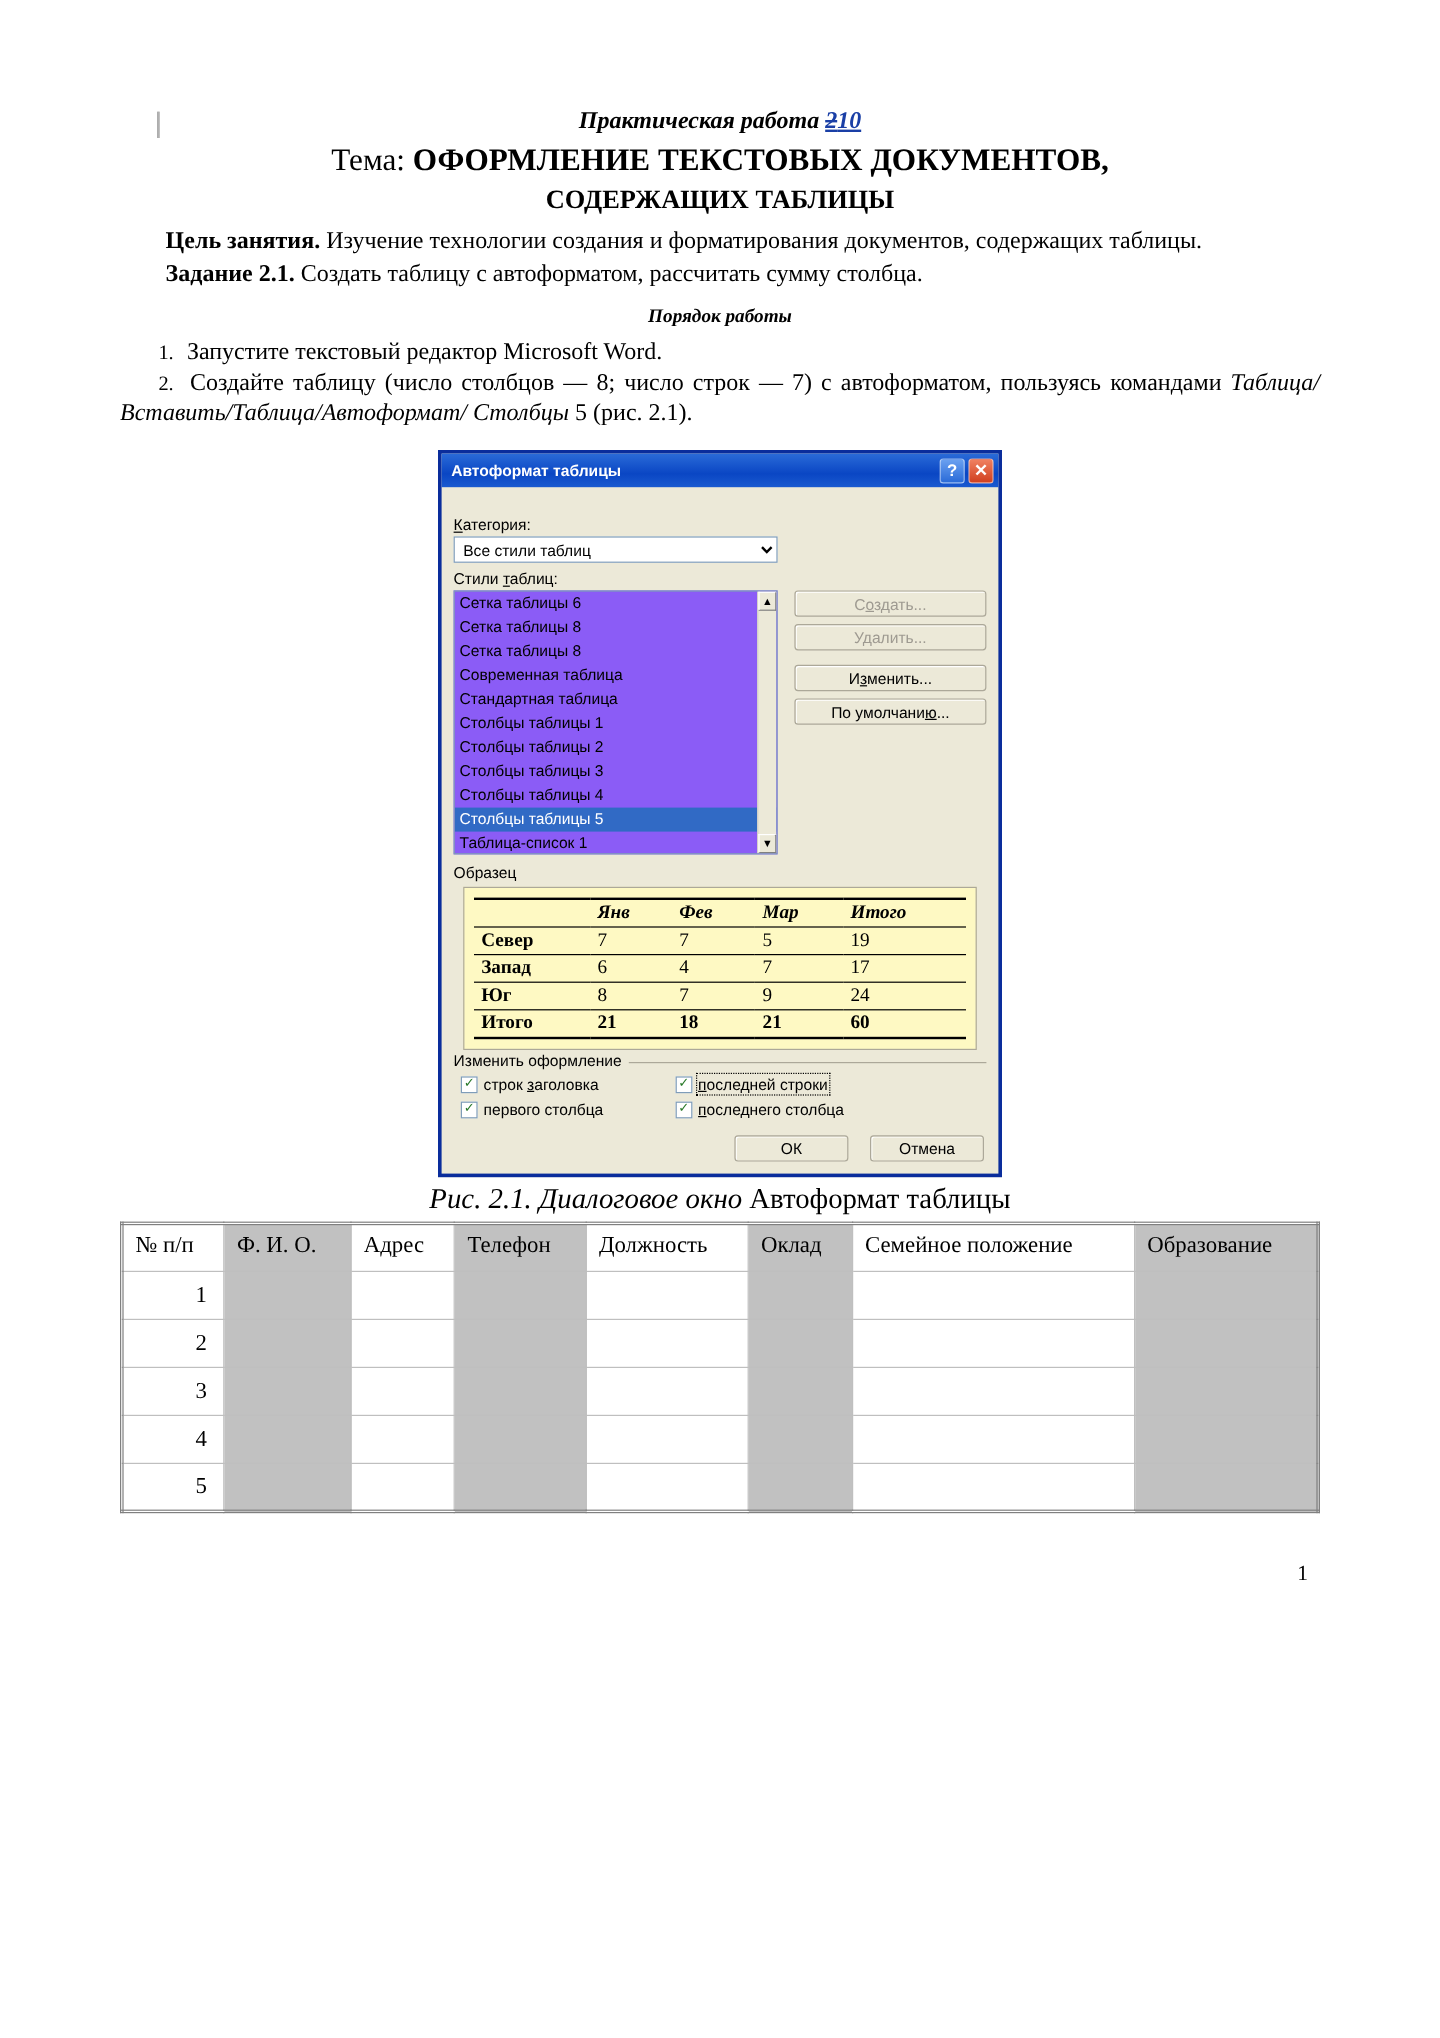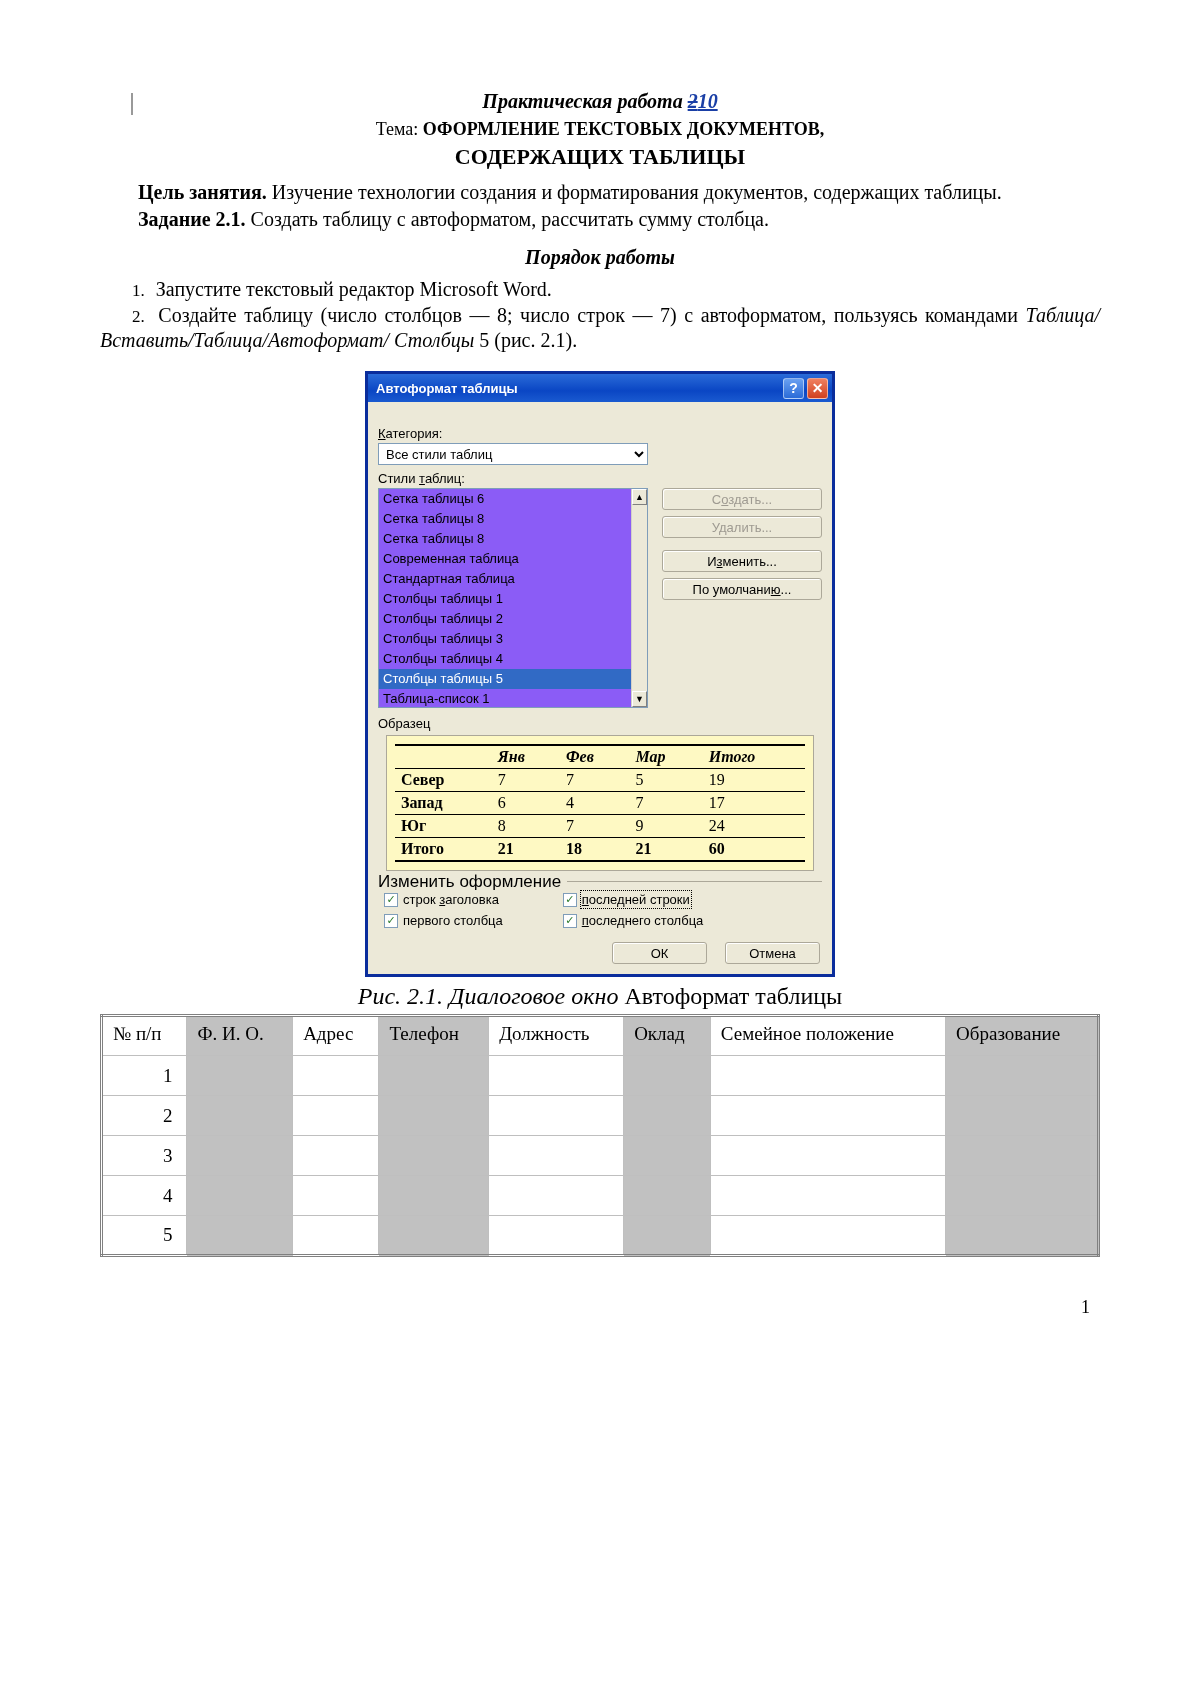--- a/index.html
+++ b/index.html
@@ -27,21 +27,21 @@
       margin-bottom: 6px;
     }
     .doc-title-line1 .num {
       color: #1a3fa6;
       text-decoration: underline;
       font-style: italic;
     }
     .doc-title-line1 .struck { text-decoration: line-through underline; }
     .topic {
       text-align: center;
-      font-size: 18px;
+      font-size: 26px;
       margin: 0 0 4px 0;
     }
     .topic .label { font-weight: normal; }
     .topic .body { font-weight: bold; }
     .topic2 {
       text-align: center;
       font-size: 22px;
       font-weight: bold;
       margin-bottom: 10px;
     }
@@ -51,21 +51,21 @@
       text-align: justify;
       text-indent: 0;
       margin: 2px 0;
     }
     .para.justified { text-align: justify; }
     .goal-label { font-weight: bold; }
     .subheading {
       text-align: center;
       font-weight: bold;
       font-style: italic;
-      font-size: 20px;
+      font-size: 16px;
       margin: 14px 0 8px 0;
     }
     .list-item {
       font-size: 20px;
       line-height: 1.25;
       text-align: justify;
       margin: 1px 0;
     }
     .list-num { font-size: 17px; padding-left: 32px; padding-right: 6px; }
     .italic { font-style: italic; }
@@ -177,21 +177,21 @@
     .preview-table td:first-child, .preview-table th:first-child { font-weight: bold; }
     .preview-table thead th:first-child { border-top: 2px solid #000; }
     .fieldset-line {
       border: none; border-top: 1px solid #aca899;
       margin: 10px 0 6px 0; padding-top: 6px;
       position: relative;
     }
     .fieldset-legend {
       position: absolute; top: -10px; left: 0;
       background: #ece9d8; padding-right: 6px;
-      font-size: 17px;
+      font-size: 13px;
     }
     .check-row { display: flex; gap: 60px; margin: 4px 0 0 6px; }
     .check-col { display: flex; flex-direction: column; gap: 6px; }
     .chk-item { display: flex; align-items: center; gap: 5px; font-size: 13px; }
     .chk-box {
       width: 14px; height: 14px; background: #fff; border: 1px solid #7f9db9;
       display: inline-flex; align-items: center; justify-content: center;
       font-size: 11px; color: #2a7a2a; line-height: 1;
     }
     .dotted-focus { outline: 1px dotted #000; outline-offset: 1px; }

